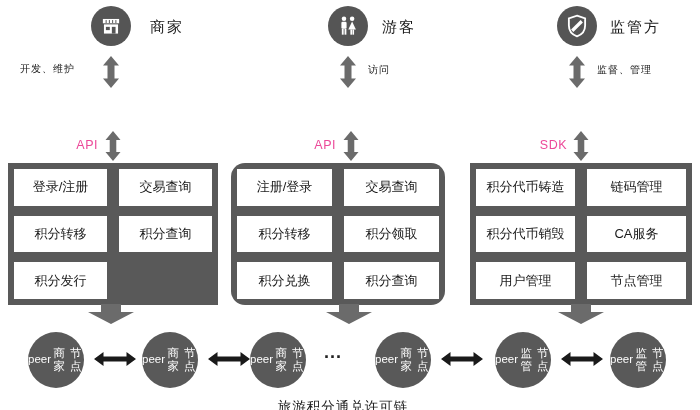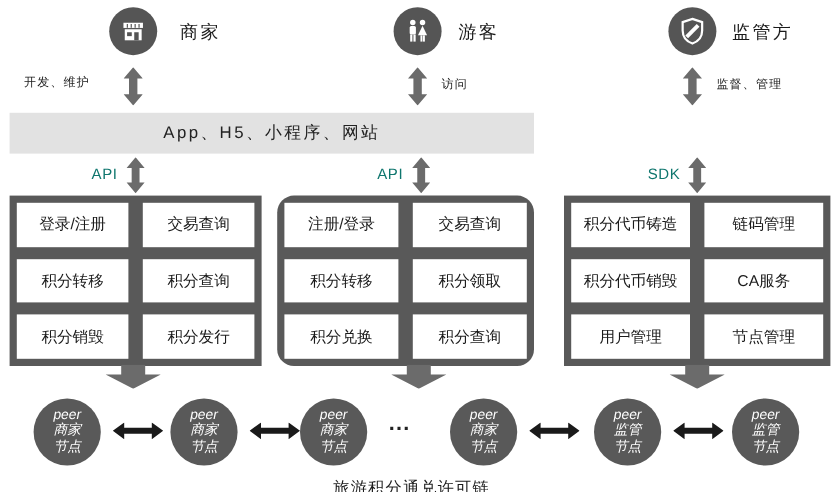--- a/index.html
+++ b/index.html
@@ -18,30 +18,30 @@
   .abs{position:absolute;}
   
   .actor-circle{width:40px;height:40px;border-radius:50%;background:var(--icon-circle);
     display:flex;align-items:center;justify-content:center;}
   .actor-label{font-size:15px;letter-spacing:2px;white-space:nowrap;}
   .relation-label{font-size:10px;letter-spacing:1px;white-space:nowrap;}
   
   .platform-bar{background:var(--bar-bg);display:flex;align-items:center;justify-content:center;
     font-size:14px;letter-spacing:2px;color:#222;}
   
-  .if-label{font-size:12.5px;color:#0f766e;text-align:right;letter-spacing:0.5px;}
+  .if-label{font-size:12.5px;color:#ec4899;text-align:right;letter-spacing:0.5px;}
   
   .fn-box{background:var(--dark-node);display:grid;grid-template-columns:1fr 1fr;
     gap:10px 12px;padding:6px;box-sizing:border-box;}
   .fn-cell{background:#fff;display:flex;align-items:center;justify-content:center;
     font-size:13px;white-space:nowrap;color:var(--text);}
   
   .peer-circle{width:56px;height:56px;border-radius:50%;background:var(--dark-node);
-    display:flex;flex-direction:column;align-items:center;justify-content:center;
-    color:#fff;font-size:11.5px;line-height:1.15;text-align:center;font-style:italic;}
+    display:flex;flex-direction:row;align-items:center;justify-content:center;
+    color:#fff;font-size:11.5px;line-height:1.15;text-align:center;}
   .peer-circle span{display:block;}
   .ellipsis{font-size:18px;font-weight:bold;color:#222;letter-spacing:1px;}
   .chain-caption{font-size:13.5px;letter-spacing:1px;text-align:center;}
   
   .fill-gray{fill:var(--arrow-gray);}
   .fill-black{fill:var(--arrow-black);}
 </style>
 </head>
 <body>
 
@@ -91,21 +91,20 @@
   <svg class="abs" style="left:340px;top:56px;" width="16" height="32" viewBox="0 0 16 32">
     <polygon class="fill-gray" points="8,0 16,9.5 11.5,9.5 11.5,22.5 16,22.5 8,32 0,22.5 4.5,22.5 4.5,9.5 0,9.5"></polygon>
   </svg>
   <div class="abs relation-label" style="left:368px;top:63px;">访问</div>
 
   <svg class="abs" style="left:569px;top:56px;" width="16" height="32" viewBox="0 0 16 32">
     <polygon class="fill-gray" points="8,0 16,9.5 11.5,9.5 11.5,22.5 16,22.5 8,32 0,22.5 4.5,22.5 4.5,9.5 0,9.5"></polygon>
   </svg>
   <div class="abs relation-label" style="left:597px;top:63px;">监督、管理</div>
 
-  <div class="abs platform-bar" style="left:8px;top:94px;width:437px;height:34px;">App、H5、小程序、网站</div>
 
   <div class="abs if-label" style="left:66px;top:138px;width:32px;">API</div>
   <svg class="abs" style="left:105px;top:131px;" width="16" height="30" viewBox="0 0 16 32">
     <polygon class="fill-gray" points="8,0 16,9.5 11.5,9.5 11.5,22.5 16,22.5 8,32 0,22.5 4.5,22.5 4.5,9.5 0,9.5"></polygon>
   </svg>
 
   <div class="abs if-label" style="left:304px;top:138px;width:32px;">API</div>
   <svg class="abs" style="left:343px;top:131px;" width="16" height="30" viewBox="0 0 16 32">
     <polygon class="fill-gray" points="8,0 16,9.5 11.5,9.5 11.5,22.5 16,22.5 8,32 0,22.5 4.5,22.5 4.5,9.5 0,9.5"></polygon>
   </svg>
@@ -113,21 +112,20 @@
   <div class="abs if-label" style="left:531px;top:138px;width:36px;">SDK</div>
   <svg class="abs" style="left:573px;top:131px;" width="16" height="30" viewBox="0 0 16 32">
     <polygon class="fill-gray" points="8,0 16,9.5 11.5,9.5 11.5,22.5 16,22.5 8,32 0,22.5 4.5,22.5 4.5,9.5 0,9.5"></polygon>
   </svg>
 
   <div class="abs fn-box" style="left:8px;top:163px;width:210px;height:142px;">
     <div class="fn-cell">登录/注册</div>
     <div class="fn-cell">交易查询</div>
     <div class="fn-cell">积分转移</div>
     <div class="fn-cell">积分查询</div>
-    <div class="fn-cell">积分销毁</div>
     <div class="fn-cell">积分发行</div>
   </div>
 
   <div class="abs fn-box" style="left:231px;top:163px;width:214px;height:142px;border-radius:14px;">
     <div class="fn-cell">注册/登录</div>
     <div class="fn-cell">交易查询</div>
     <div class="fn-cell">积分转移</div>
     <div class="fn-cell">积分领取</div>
     <div class="fn-cell">积分兑换</div>
     <div class="fn-cell">积分查询</div>

